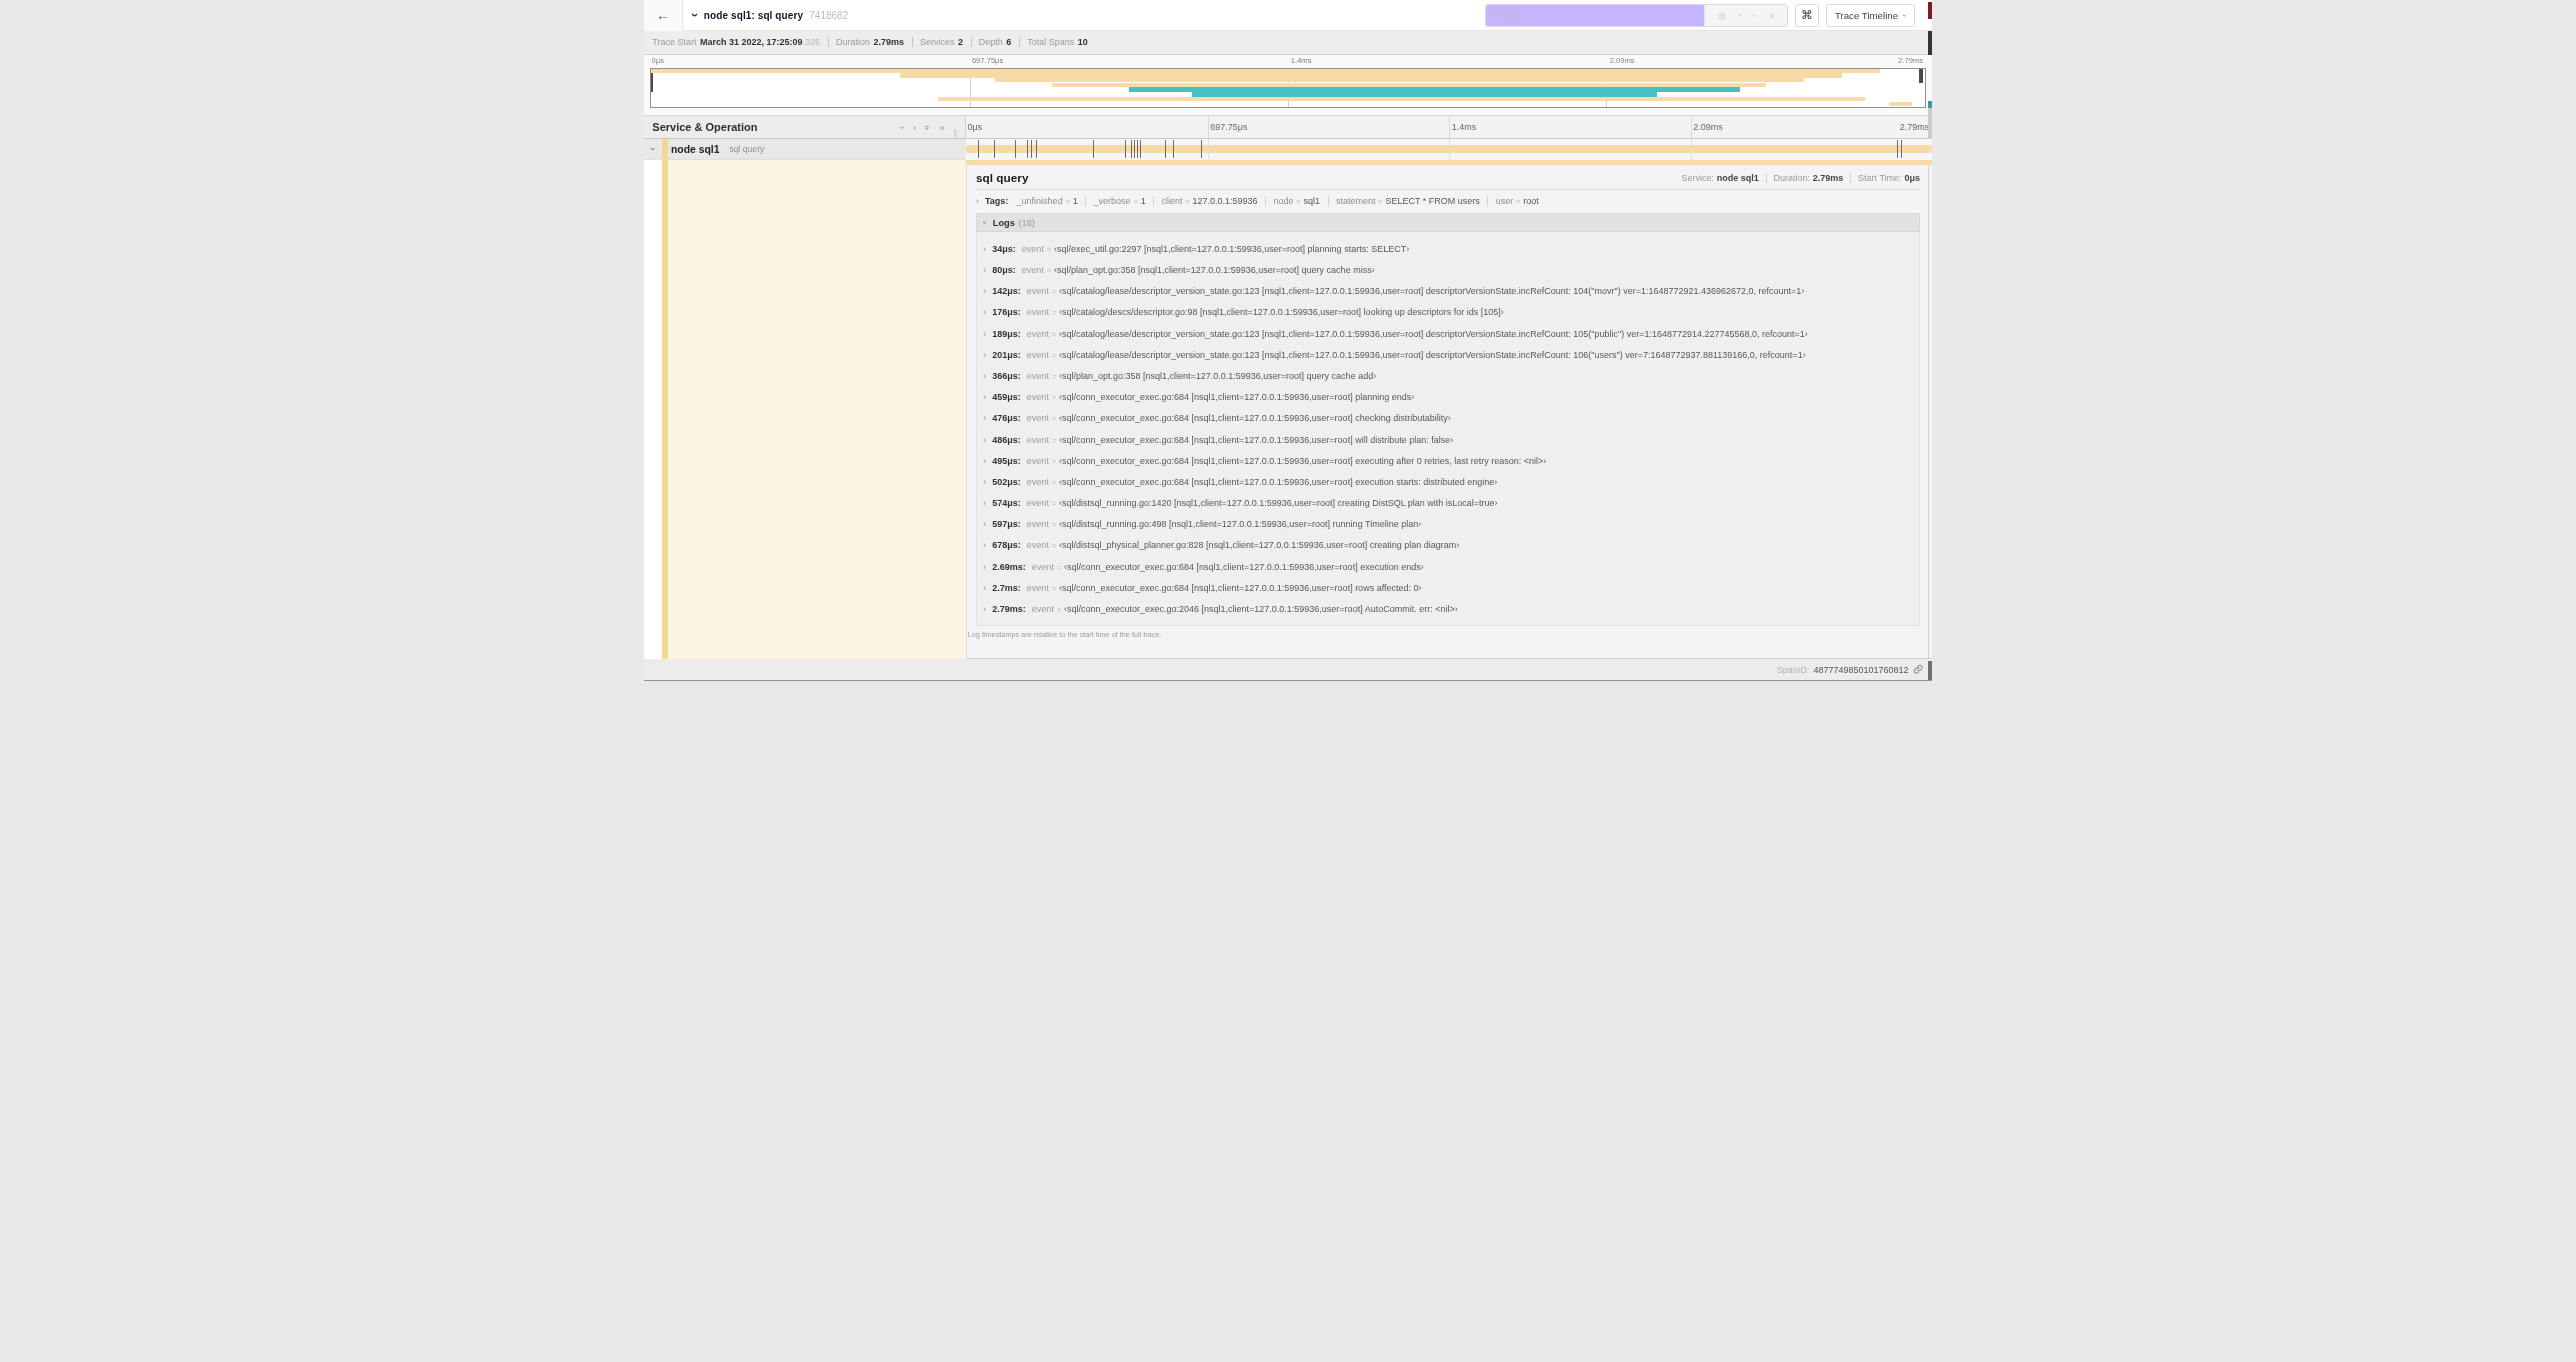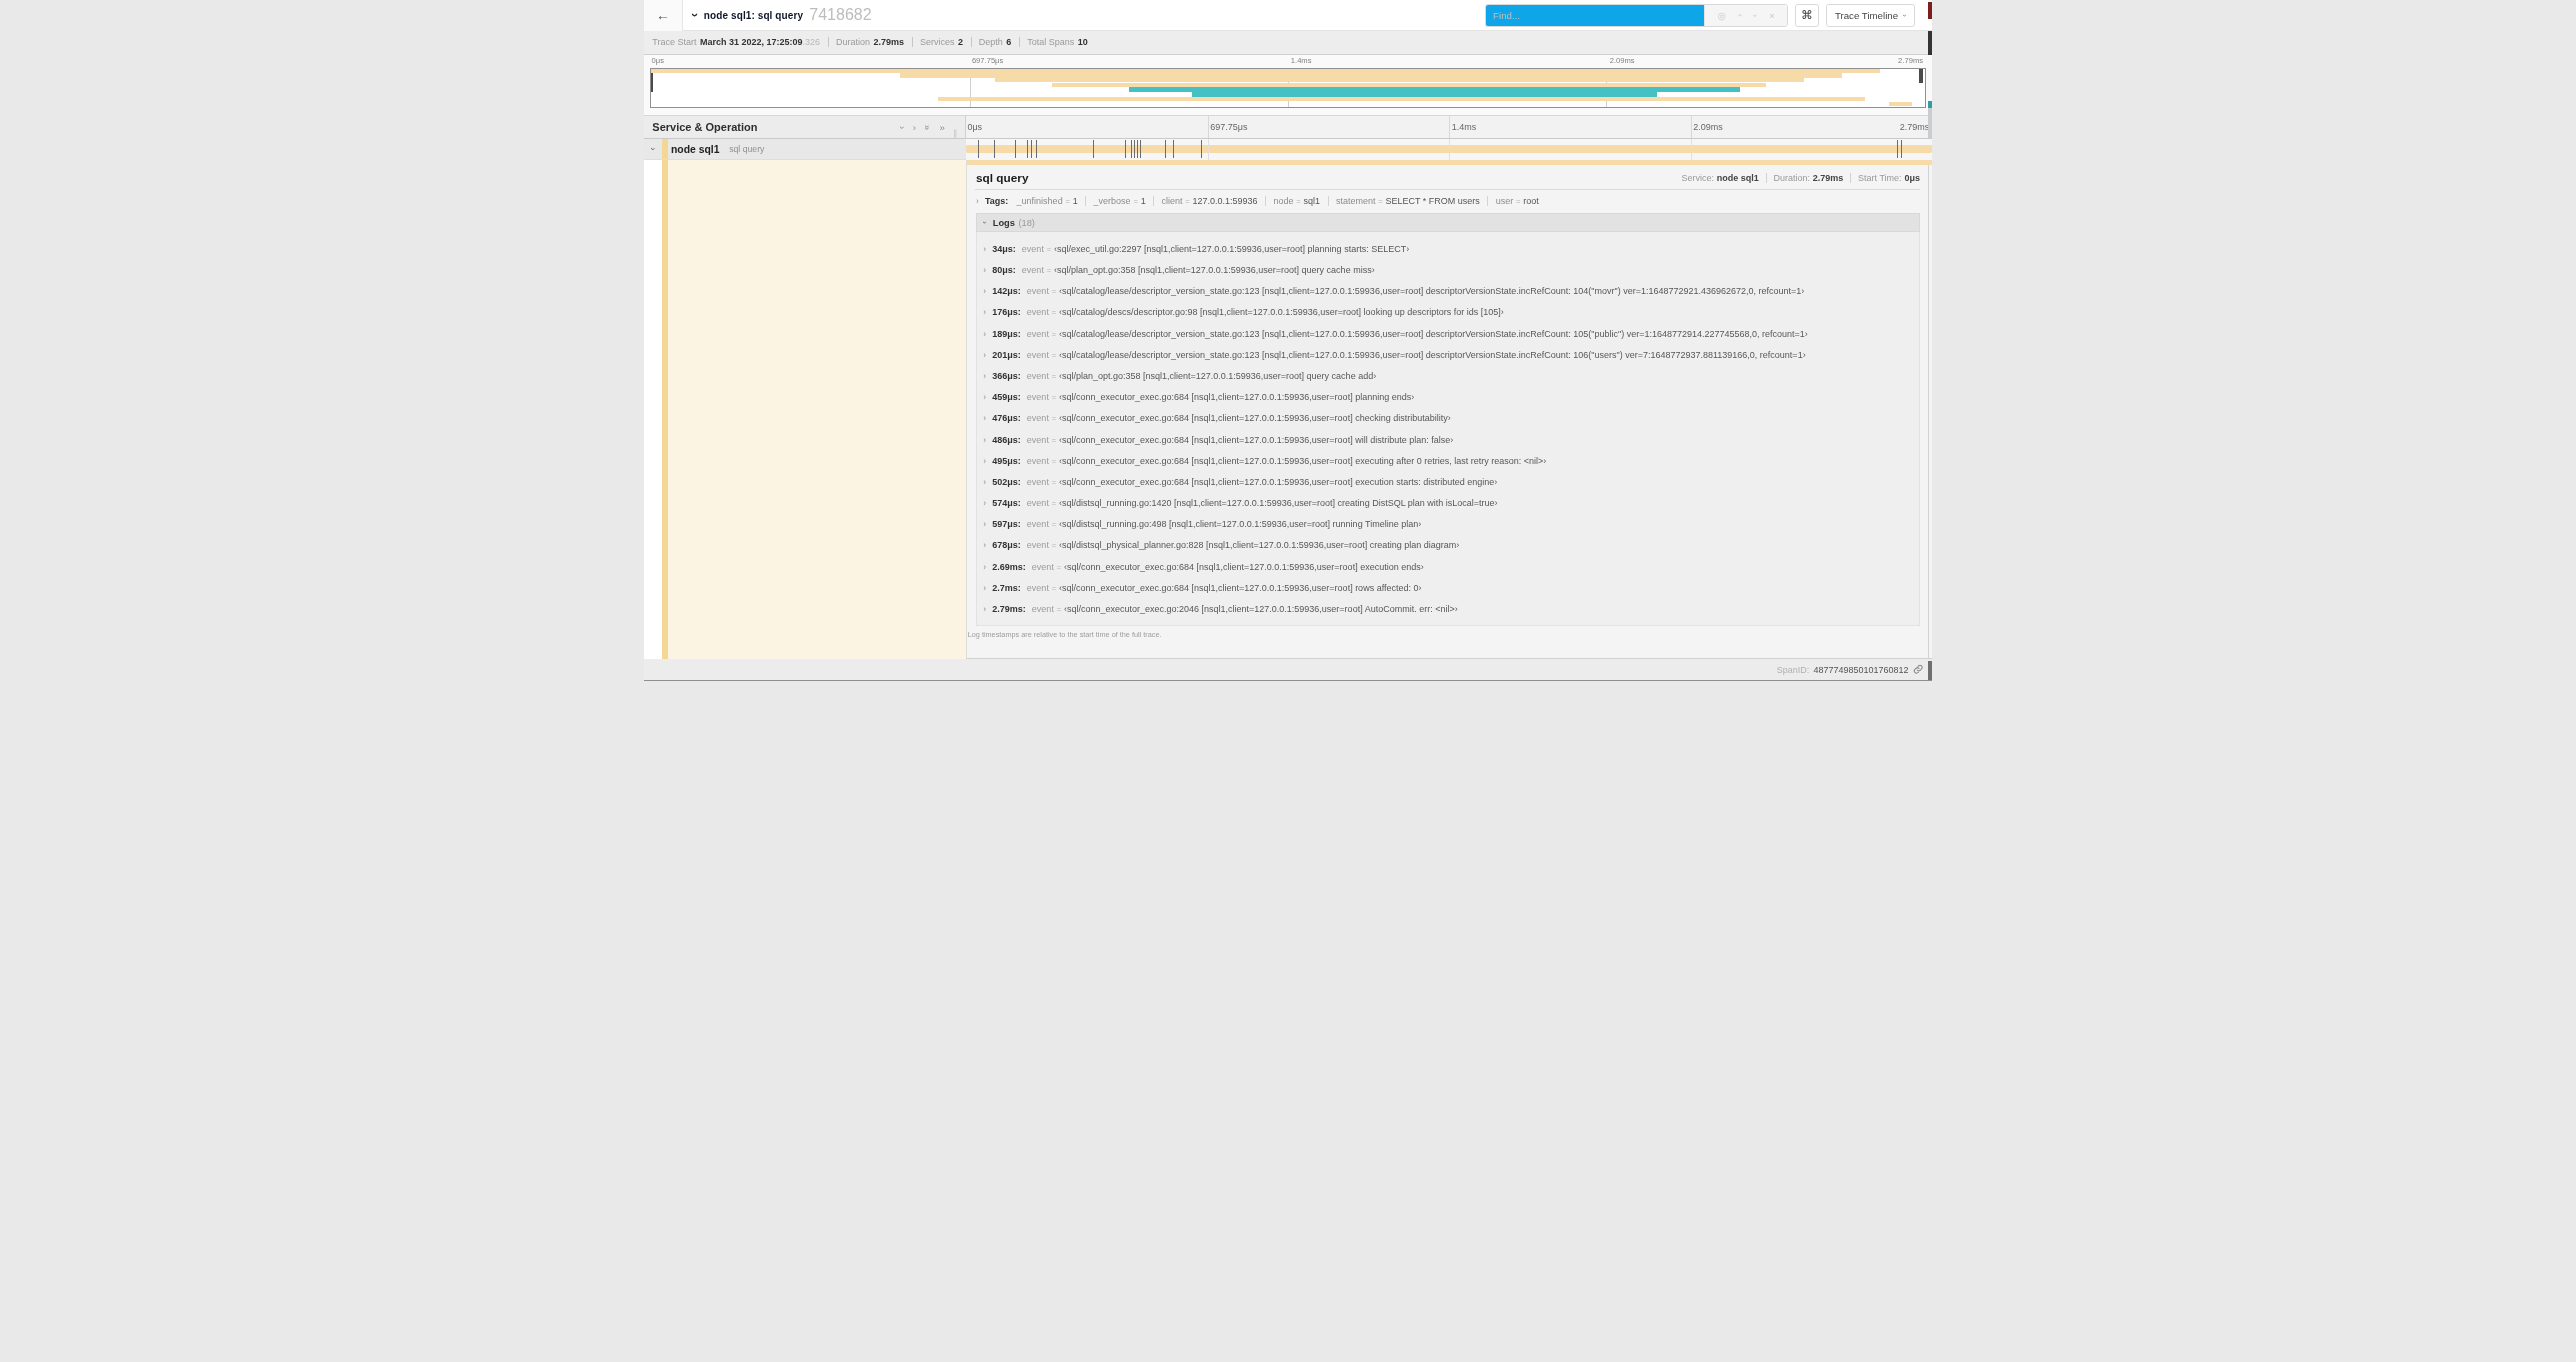--- a/index.html
+++ b/index.html
@@ -10,24 +10,24 @@
     margin: 0 auto;
   }
   .band { position: absolute; left: 0; right: 0; }
 
   
   .topbar { top:0; height:31px; background:#fff; border-bottom:0.7px solid #e4e4e4; display:flex; align-items:center; }
   .back-btn { width:39px; height:31px; background:#fafafa; border:none; border-right:0.7px solid #e5e5e5; font-size:14px; color:#555; cursor:pointer; }
   .title-wrap { display:flex; align-items:center; margin-left:9.7px; }
   .title-chevron { font-size:12.5px; font-weight:700; color:#222; display:inline-block; transform:rotate(90deg); margin-right:7px; }
   .page-title { font-size:10px; font-weight:700; color:#0f172a; letter-spacing:0.1px; }
-  .trace-id { font-size:16px; font-weight:400; color:#bdbdbd; margin-left:6.2px; }
+  .trace-id { font-size:10px; font-weight:400; color:#bdbdbd; margin-left:6.2px; }
   .top-controls { position:absolute; right:17.3px; top:3.5px; height:23.5px; display:flex; align-items:center; gap:7px; }
   .find-group { display:flex; width:303px; height:23.5px; border:0.7px solid #d9d9d9; border-radius:2.8px; overflow:hidden; background:#fff; }
-  .find-input { flex:1; border:none; outline:none; padding:8px 7px; font-size:9.7px; font-family:Liberation Sans, sans-serif; color:#444; background:#0ea5e9; }
+  .find-input { flex:1; border:none; outline:none; padding:8px 7px; font-size:9.7px; font-family:Liberation Mono, monospace; color:#444; background:#c4b5fd; }
   .find-input::placeholder { color:#c0c0c0; }
   .find-icons { width:83px; background:#f5f5f5; border-left:0.7px solid #e2e2e2; display:flex; align-items:center; justify-content:space-evenly; color:#cbcbcb; font-size:9.7px; }
   .find-icons span { cursor:default; }
   .sq-btn { width:23.5px; height:23.5px; border:0.7px solid #d9d9d9; border-radius:2.8px; background:#fff; font-size:11.8px; color:#444; cursor:pointer; }
   .tt-btn { height:23.5px; border:0.7px solid #d9d9d9; border-radius:2.8px; background:#fff; font-size:9.7px; color:#444; padding:0 8.3px; cursor:pointer; display:flex; align-items:center; gap:4.8px; }
   .tt-btn .chev { font-size:7.6px; color:#888; display:inline-block; transform:rotate(90deg); }
   .rot90 { display:inline-block; transform:rotate(90deg); }
   .rot-90 { display:inline-block; transform:rotate(-90deg); }
 
   

